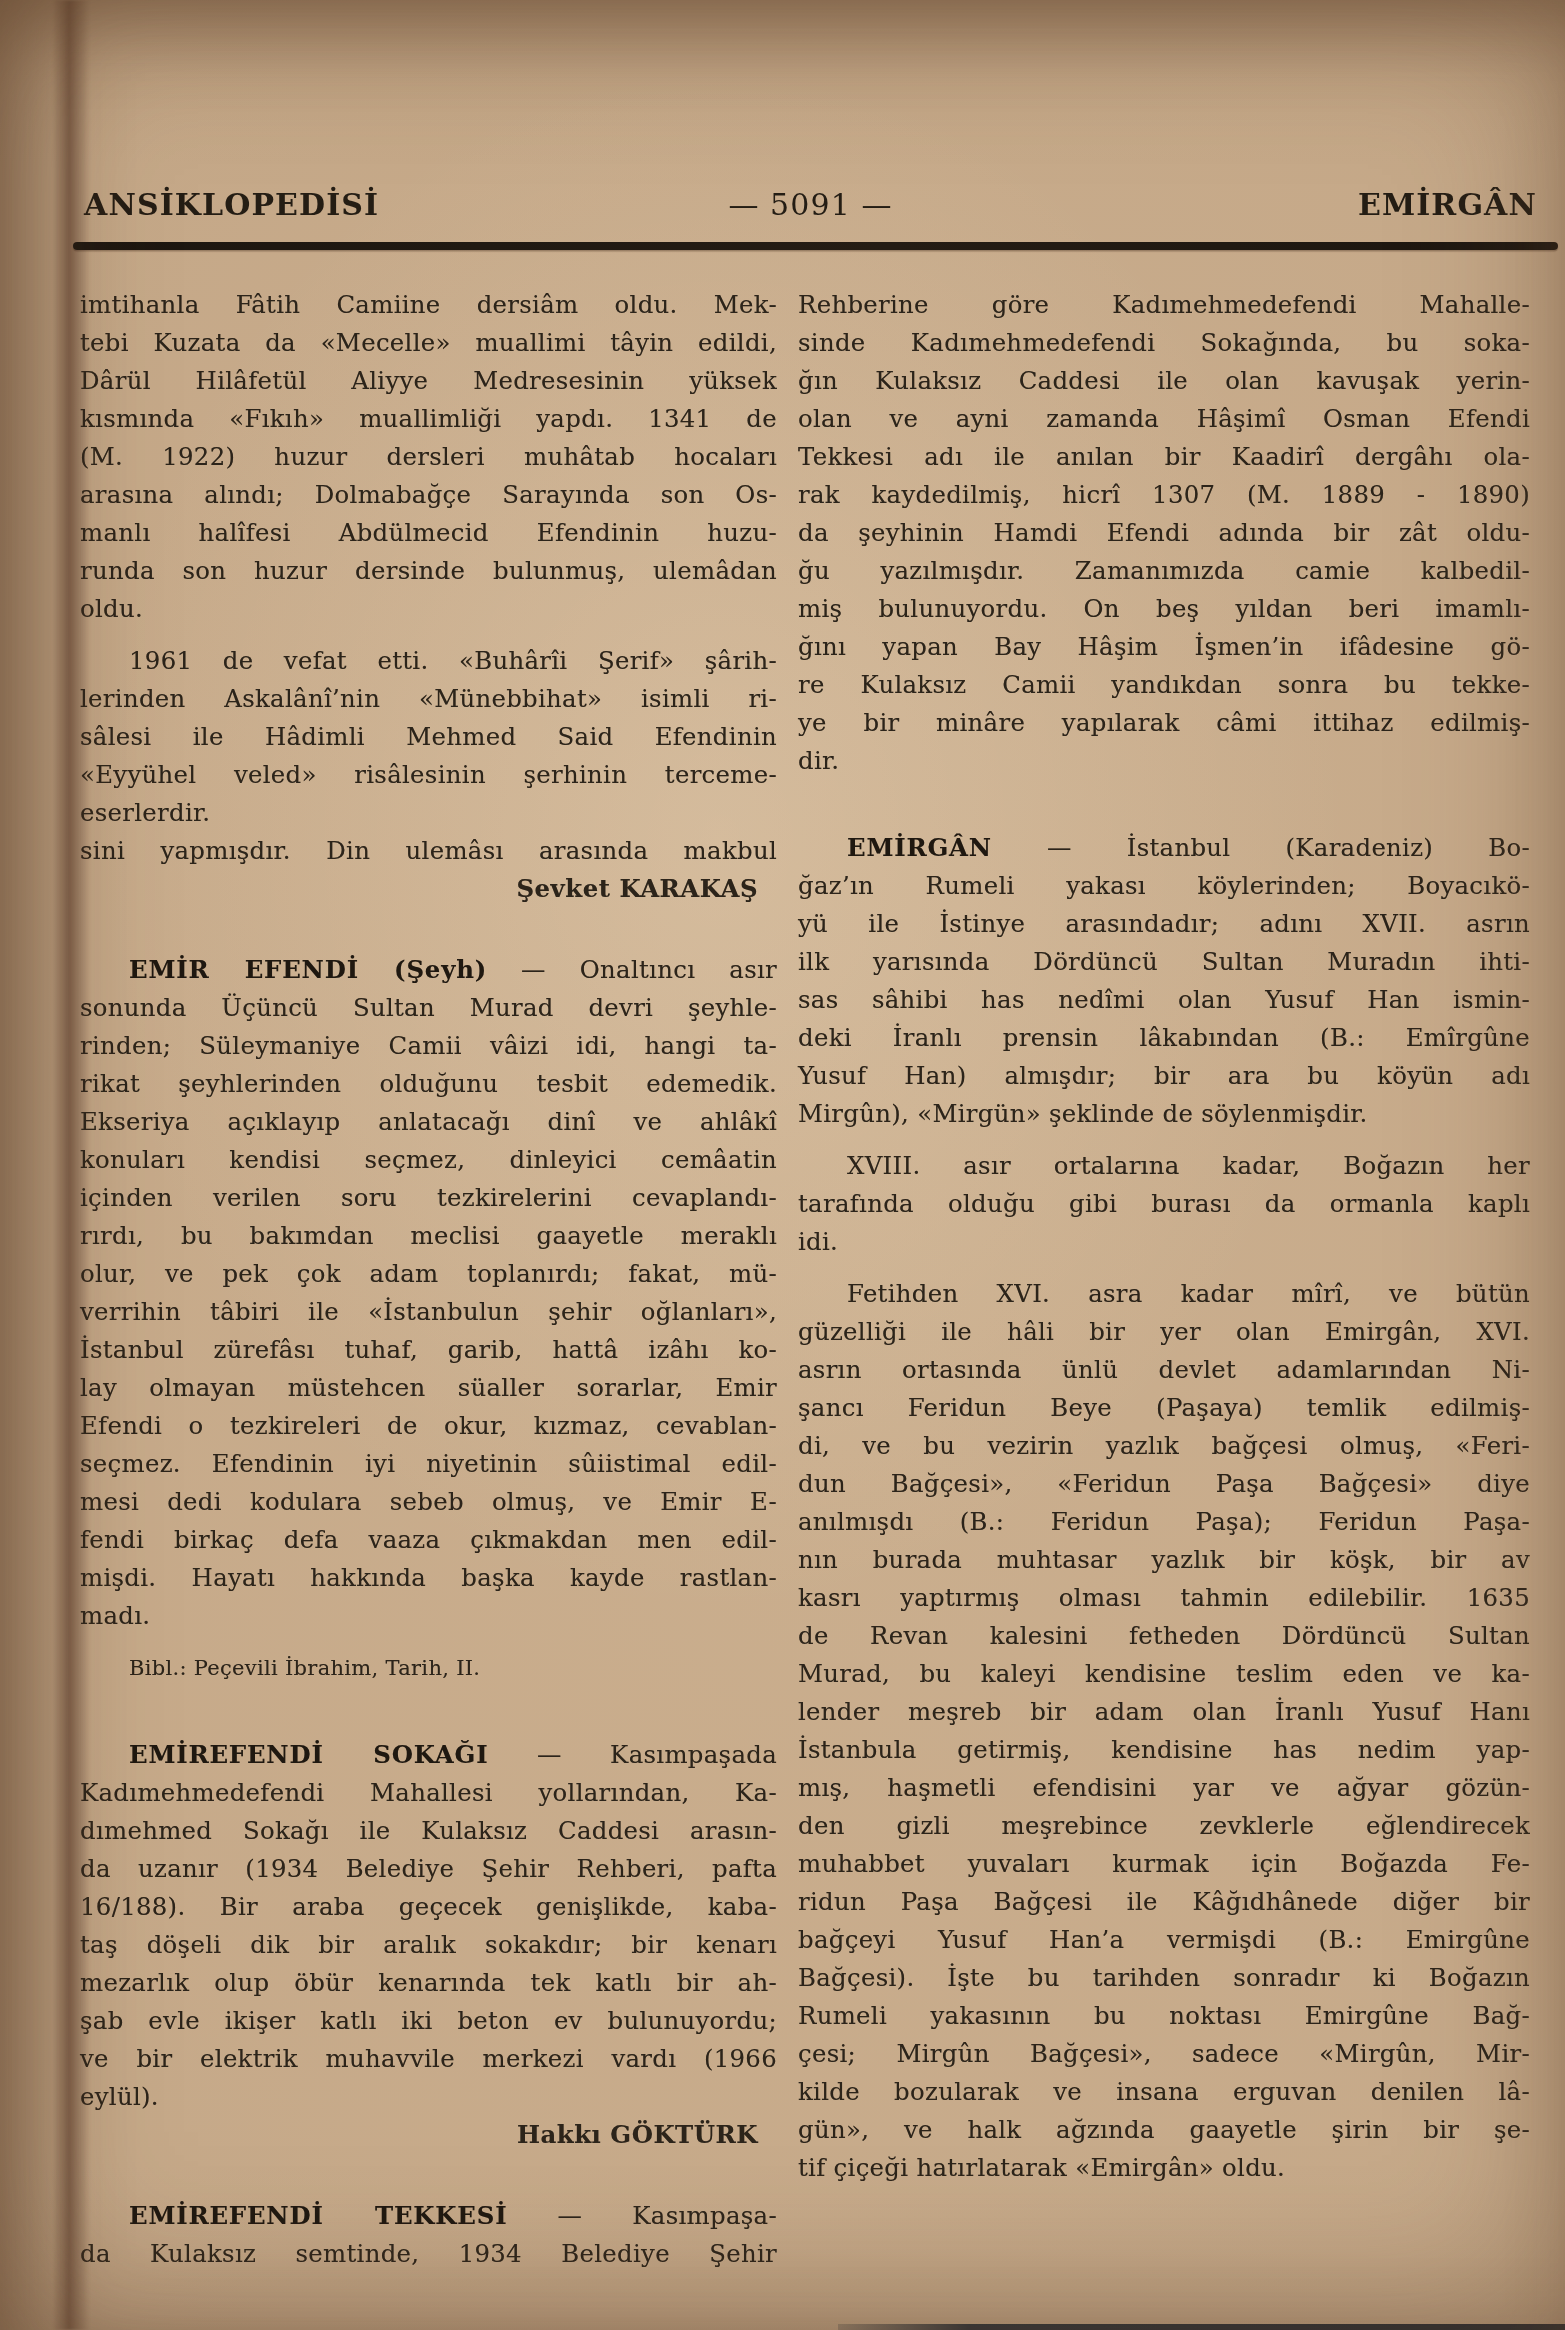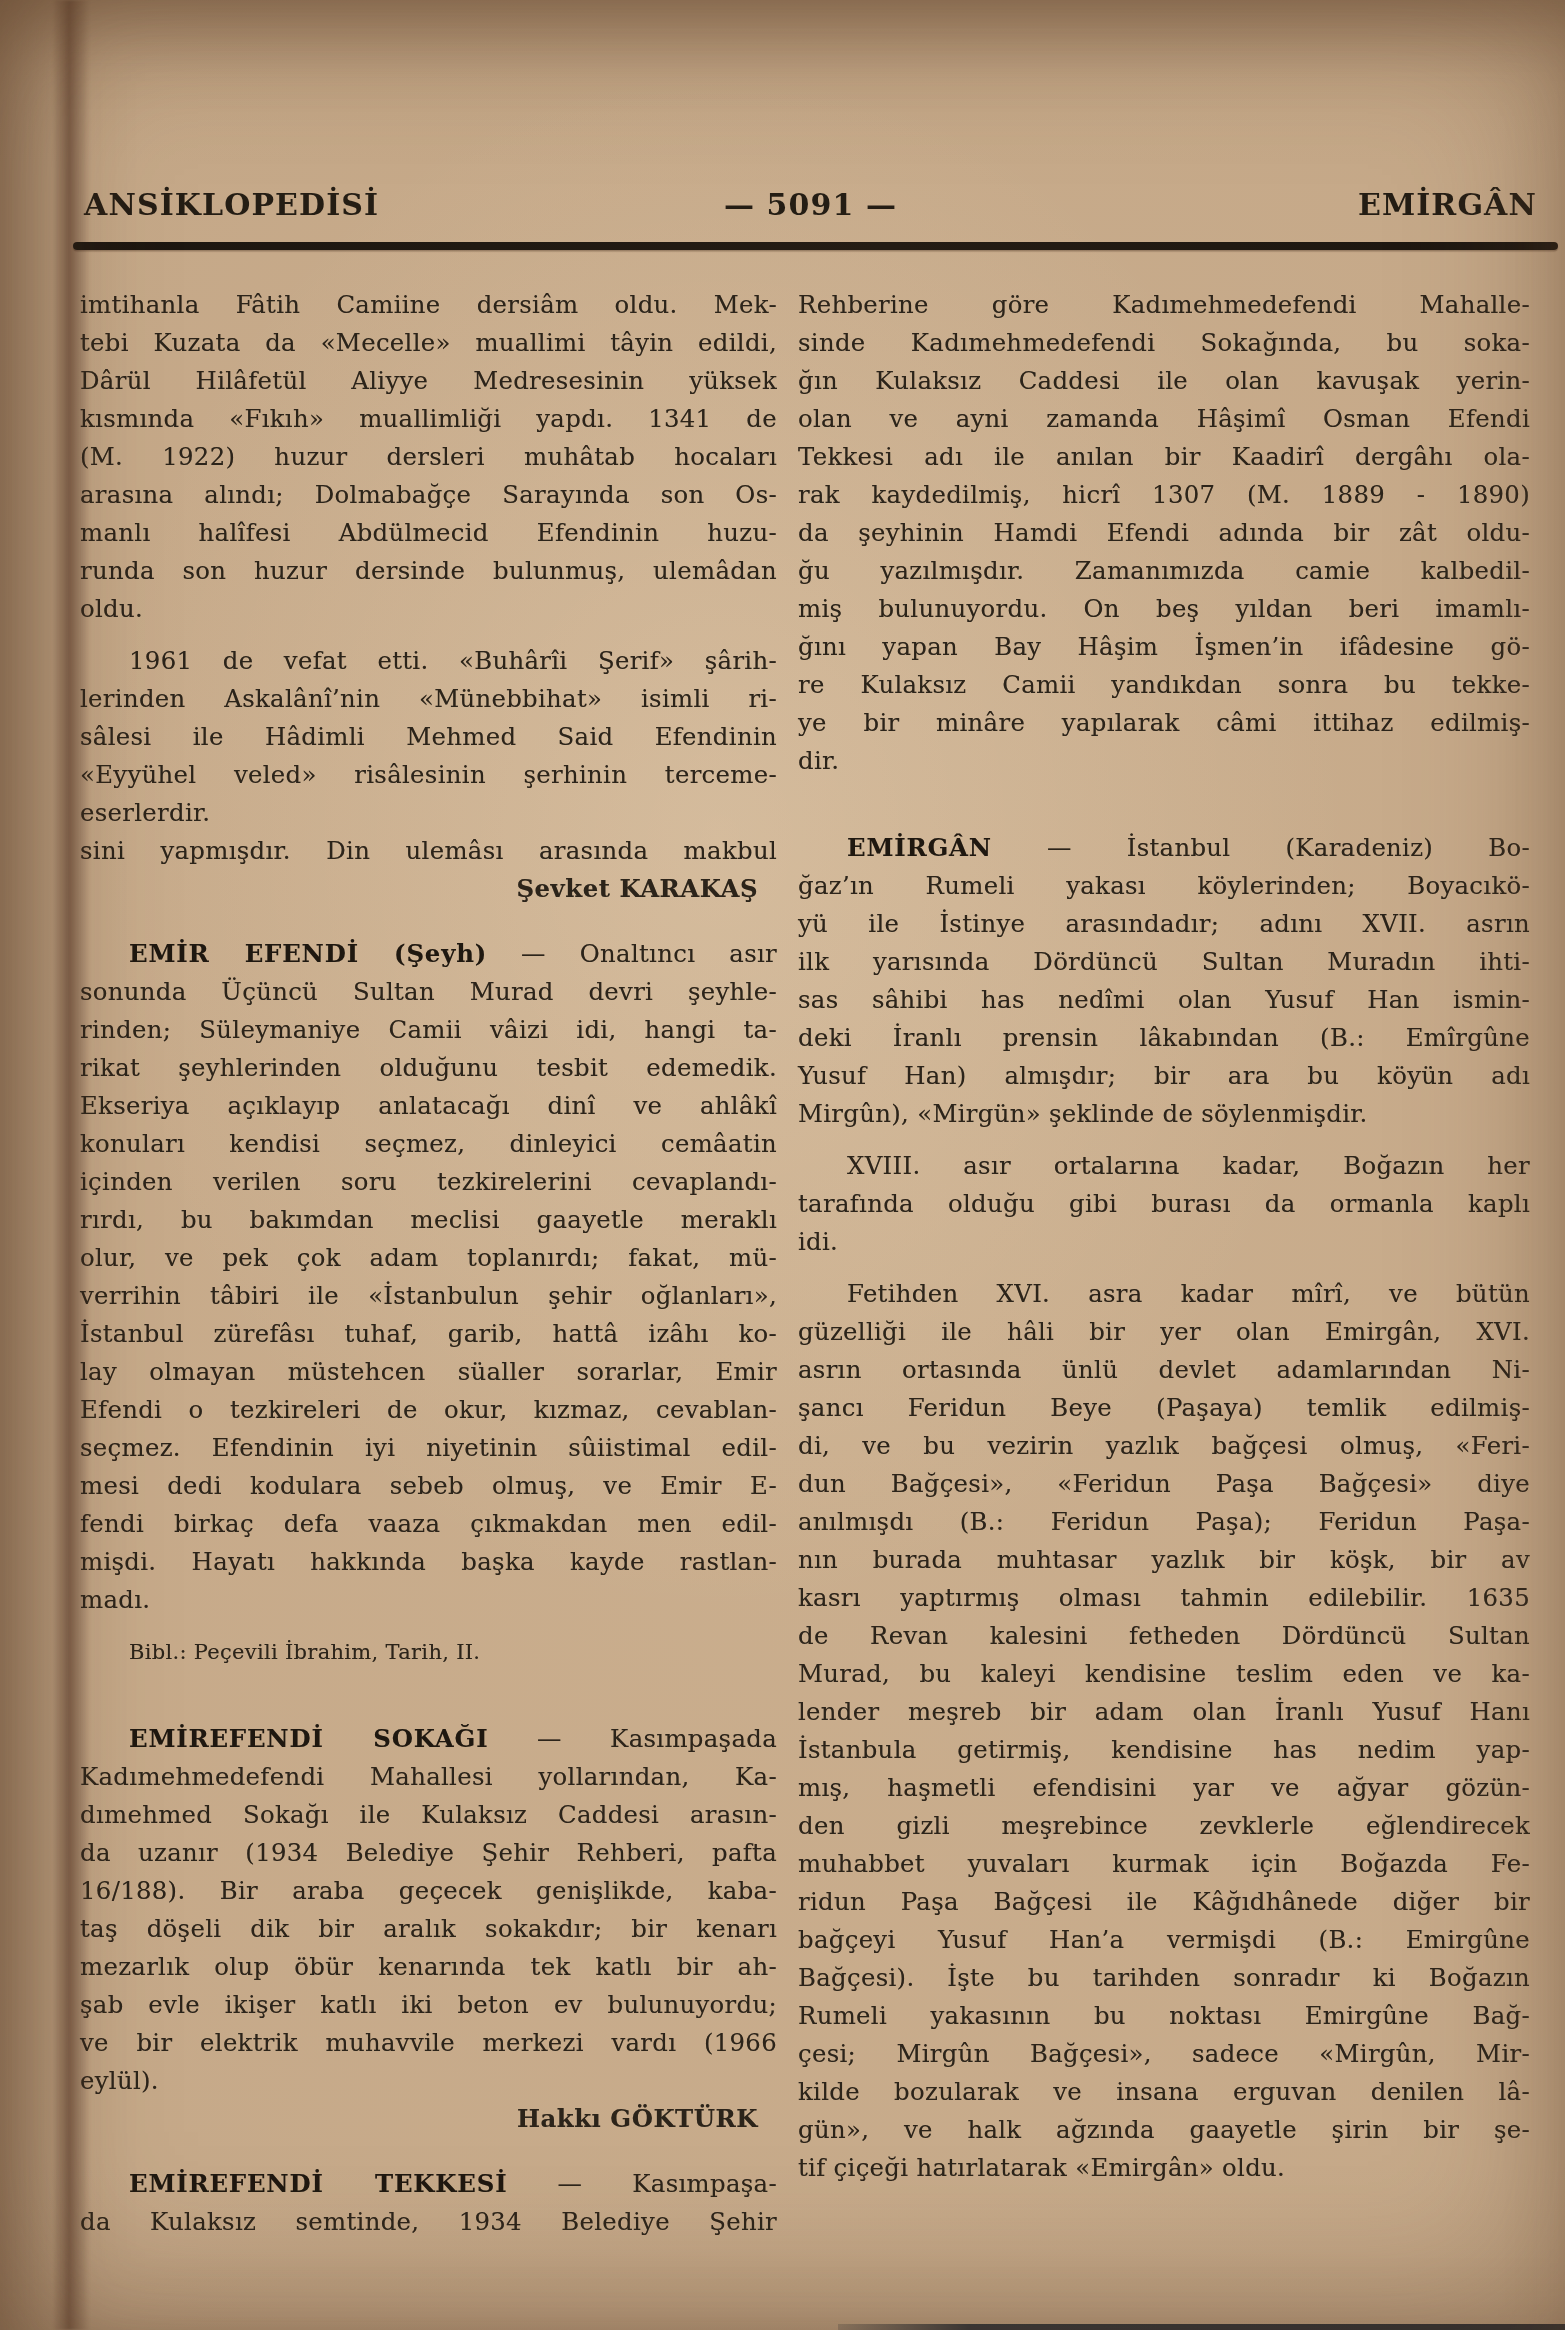--- a/index.html
+++ b/index.html
@@ -25,42 +25,42 @@
   .gutter-shadow{
     position:absolute;left:52px;top:0;width:38px;height:100%;
     background:linear-gradient(to right, rgba(74,42,28,0), rgba(74,42,28,0.55) 45%, rgba(74,42,28,0));
     filter:blur(1.1px);
   }
   .hdr{
     position:absolute;left:84px;top:187px;width:1453px;height:42px;
     font-size:30px;font-weight:bold;letter-spacing:1.1px;color:#241d14;
   }
   .hdr .h-left{position:absolute;left:0;top:0;}
-  .hdr .h-center{position:absolute;left:50%;top:0;transform:translateX(-50%);font-weight:bold;}
+  .hdr .h-center{position:absolute;left:50%;top:0;transform:translateX(-50%);font-weight:normal;}
   .hdr .h-right{position:absolute;right:0;top:0;}
   .hdr-rule{
     position:absolute;left:73px;top:242px;width:1485px;height:8px;
     background:linear-gradient(90deg,#1c1610 0%,#241c14 55%,#1c1610 100%);
     border-radius:4.2px;
     box-shadow:0 1.6px 1.1px rgba(60,35,20,0.35);
   }
   .col{
     position:absolute;top:286px;
     font-size:24.4px;line-height:38px;letter-spacing:0.3px;
     text-shadow:0 0 0.5px rgba(44,37,28,0.35);
   }
   .col-left{left:80px;width:697px;}
   .col-right{left:798px;width:732px;}
   .ln{text-align:justify;text-align-last:justify;white-space:normal;}
   .ln.end{text-align-last:auto;}
   .ln.indent{text-indent:49px;}
   .ln.byline{text-align-last:right;font-weight:bold;padding-right:19px;letter-spacing:0.5px;}
   .ln.bibl{font-size:21px;text-align:right;text-align-last:left;text-indent:49px;}
   .ln.sp1{margin-top:13.8px;}
-  .ln.sp2{margin-top:27px;}
+  .ln.sp2{margin-top:43px;}
   .ln.sp3{margin-top:49px;}
   .hd{font-weight:bold;letter-spacing:0.8px;color:#1f1810;}
   .scan-edge{
     position:absolute;left:838px;right:0;bottom:0;height:6.4px;
     background:linear-gradient(90deg, rgba(47,52,58,0.25), #2f343a 18%, #262b31);
   }
 </style>
 </head>
 <body>
 

